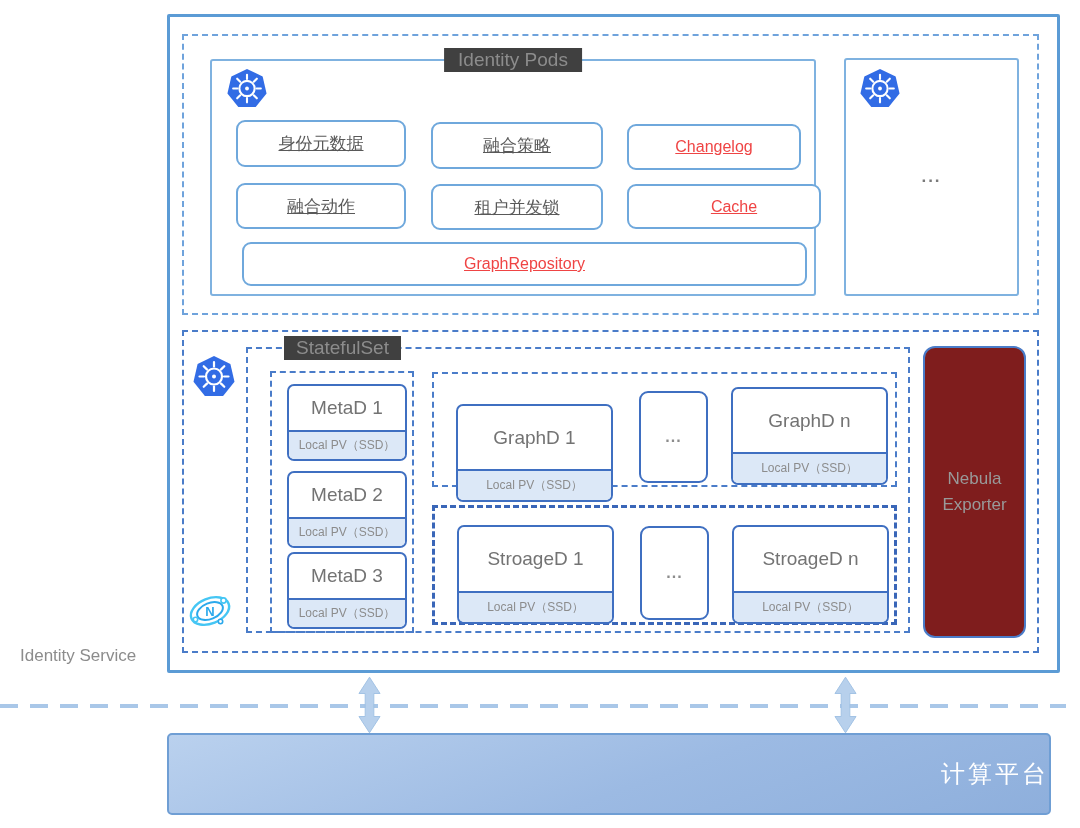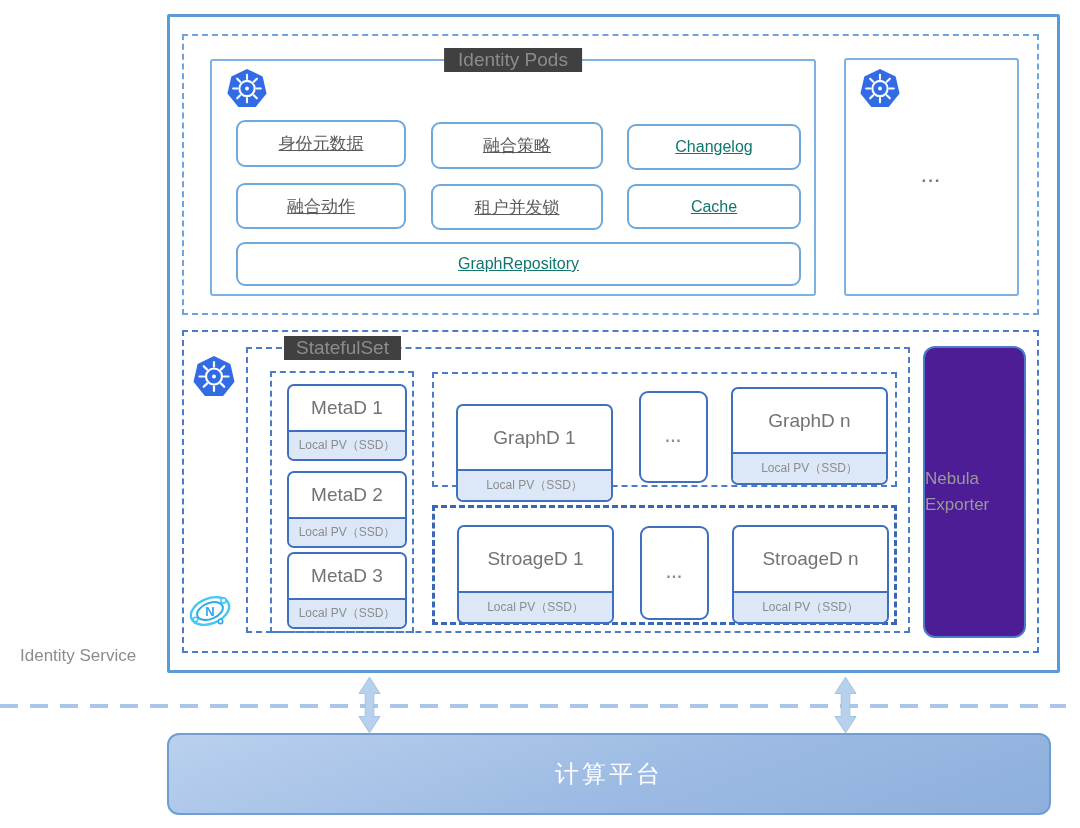--- a/index.html
+++ b/index.html
@@ -19,21 +19,21 @@
     position:absolute; top:-13px; background:#404040; padding:0 14px;
     font-size:19px; color:#8C8C8C; white-space:nowrap; line-height:24px;
   }
   .legend.center { left:50%; transform:translateX(-50%); }
 
   .module {
     position:absolute; border:2px solid #6FA8DC; border-radius:9px; background:#fff;
     display:flex; align-items:center; justify-content:center;
     font-size:17px; color:#595959;text-decoration:underline;
   }
-  .module.en { font-size:16px; color:#0f766e; }
+  .module.en { font-size:16px; color:#ef4444; }
 
   .node {
     position:absolute; border:2.5px solid #3F6FC1; border-radius:7px; background:#fff;
     display:flex; flex-direction:column; overflow:hidden;
   }
   .node-name {
     flex:1; display:flex; align-items:center; justify-content:center;
     font-size:19px; color:#737373;
   }
   .node-pv {
@@ -43,29 +43,29 @@
   }
   .node.tall .node-pv { height:29px; }
 
   .dots-box {
     position:absolute; border:2.5px solid #3F6FC1; border-radius:9px; background:#fff;
     display:flex; align-items:center; justify-content:center;
     font-size:16px; font-weight:700; color:#8C8C8C; letter-spacing:1px;
   }
 
   .exporter-box {
-    border:2px solid #4A7CC9; border-radius:12px; background:#4c1d95;
-    display:flex; flex-direction:column; align-items:flex-start; justify-content:center;
+    border:2px solid #4A7CC9; border-radius:12px; background:#7f1d1d;
+    display:flex; flex-direction:column; align-items:center; justify-content:center;
     font-size:17px; color:#999; line-height:1.55; text-align:center;
   }
 
   .platform-bar {
-    border:2px solid #6F9ED4; border-radius:12px;
+    border:2px solid #6F9ED4; border-radius:5px;
     background:linear-gradient(160deg,#BAD1EE 0%,#9CBAE3 55%,#8EAFDC 100%);
-    display:flex; align-items:center; justify-content:center;
+    display:flex; align-items:center; justify-content:flex-end;
     color:#fff; font-size:24px; letter-spacing:3px;
   }
 
   .gray-label { font-size:17px; color:#8C8C8C; }
   .ellipsis-lg { font-size:17px; font-weight:600; color:#7A7A7A; letter-spacing:2px; }
 </style>
 </head>
 <body>
 
 <svg width="0" height="0" style="position:absolute" aria-hidden="true">
@@ -114,23 +114,23 @@
     <svg class="abs" style="left:14px; top:7px;" width="42" height="42">
         <use href="#k8s-logo"></use>
       </svg>
 
     <div class="module" style="left:24px; top:59px; width:166px; height:43px;">身份元数据</div>
     <div class="module" style="left:219px; top:61px; width:168px; height:43px;">融合策略</div>
     <div class="module en" style="left:415px; top:63px; width:170px; height:42px;">Changelog</div>
 
     <div class="module" style="left:24px; top:122px; width:166px; height:42px;">融合动作</div>
     <div class="module" style="left:219px; top:123px; width:168px; height:42px;">租户并发锁</div>
-    <div class="module en" style="left:415px; top:123px; width:170px; height:41px;">Cache</div>
-
-    <div class="module en" style="left:24px; top:181px; width:561px; height:40px;">GraphRepository</div>
+    <div class="module en" style="left:415px; top:123px; width:170px; height:41px;padding-left:20px;">Cache</div>
+
+    <div class="module en" style="left:30px; top:181px; width:561px; height:40px;">GraphRepository</div>
   </div>
 
   <div class="abs solid-light" style="left:844px; top:58px; width:175px; height:238px; display:flex; align-items:center; justify-content:center;">
     <svg class="abs" style="left:13px; top:8px;" width="42" height="42">
         <use href="#k8s-logo"></use>
       </svg>
     <span class="ellipsis-lg">...</span>
   </div>
 
   <div class="abs dashed-deep" style="left:182px; top:330px; width:857px; height:323px;"></div>

